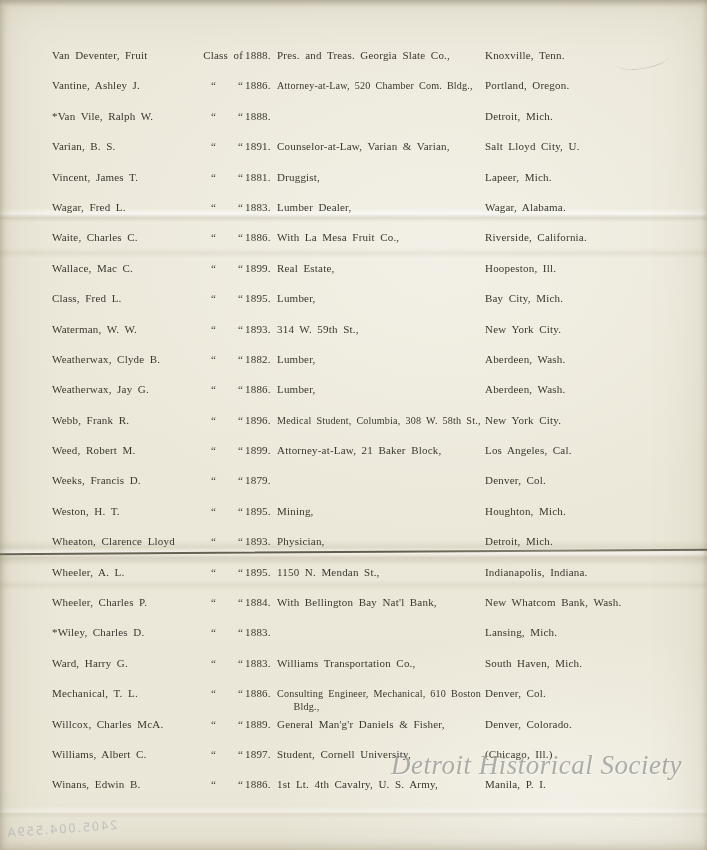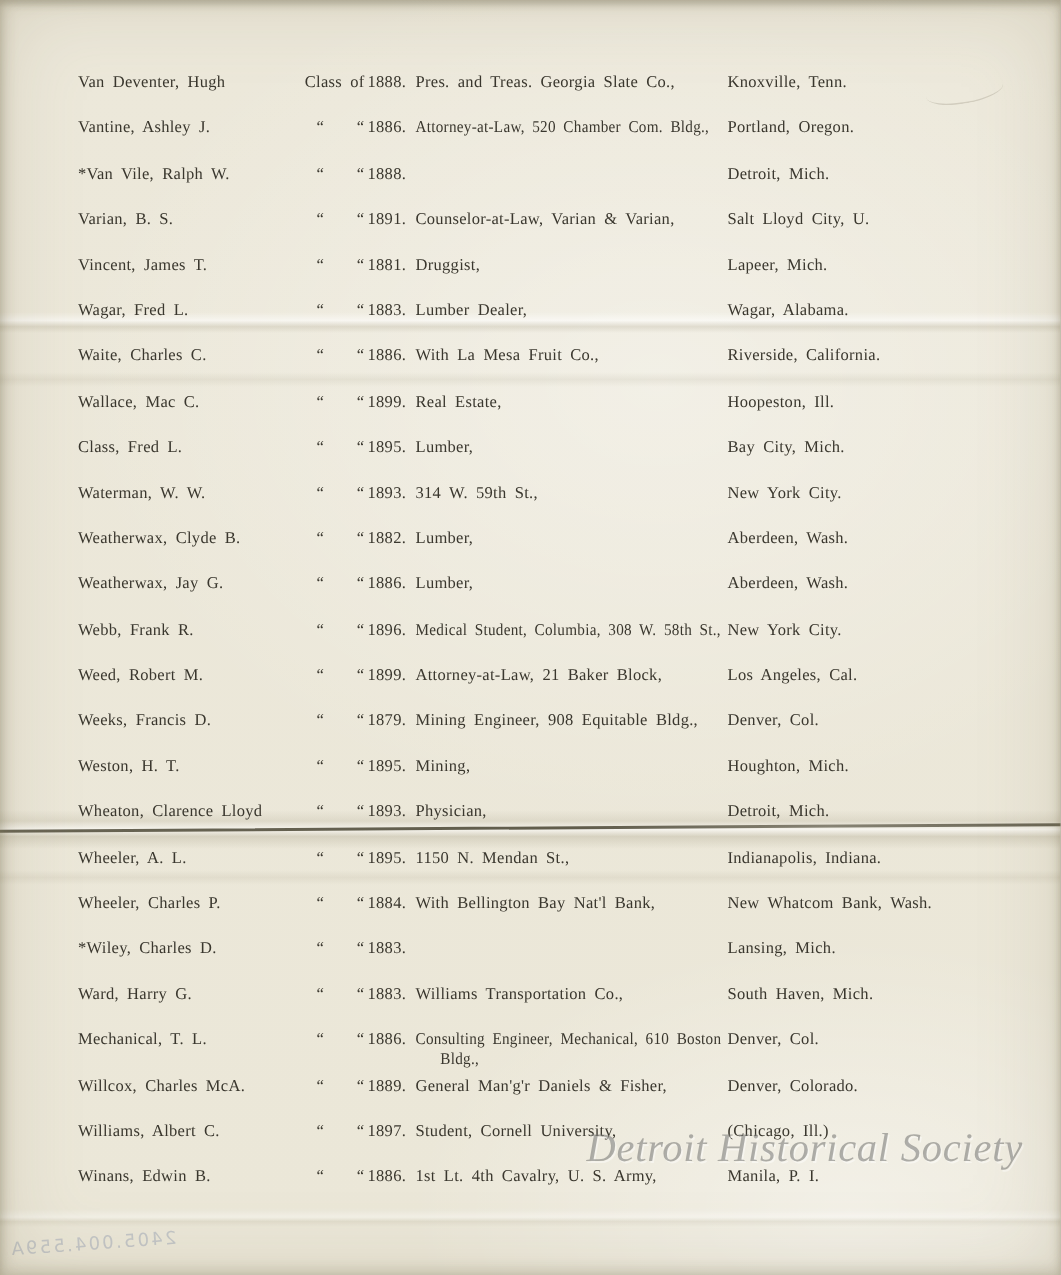--- a/index.html
+++ b/index.html
@@ -87,21 +87,21 @@
 
   <div class="crease crease-a"></div>
   <div class="crease crease-b"></div>
   <div class="crease crease-fold"></div>
   <div class="crease crease-c"></div>
   <div class="crease crease-d"></div>
   <div class="pencil-mark"></div>
 
   <div class="rows">
     <div class="row">
-      <span class="c-name">Van Deventer, Hugh</span>
+      <span class="c-name">Van Deventer, Fruit</span>
       <span class="c-mark">Class of</span>
       <span class="c-year">1888.</span>
       <div class="c-occ">
         <span class="occ-1">Pres. and Treas. Georgia Slate Co.,</span>
 
       </div>
       <span class="c-city">Knoxville, Tenn.</span>
     </div>
 
     <div class="row">
@@ -244,24 +244,20 @@
         <span class="occ-1">Attorney-at-Law, 21 Baker Block,</span>
 
       </div>
       <span class="c-city">Los Angeles, Cal.</span>
     </div>
 
     <div class="row">
       <span class="c-name">Weeks, Francis D.</span>
       <span class="c-mark">“    “</span>
       <span class="c-year">1879.</span>
-      <div class="c-occ">
-        <span class="occ-1">Mining Engineer, 908 Equitable Bldg.,</span>
-
-      </div>
       <span class="c-city">Denver, Col.</span>
     </div>
 
     <div class="row">
       <span class="c-name">Weston, H. T.</span>
       <span class="c-mark">“    “</span>
       <span class="c-year">1895.</span>
       <div class="c-occ">
         <span class="occ-1">Mining,</span>
 

